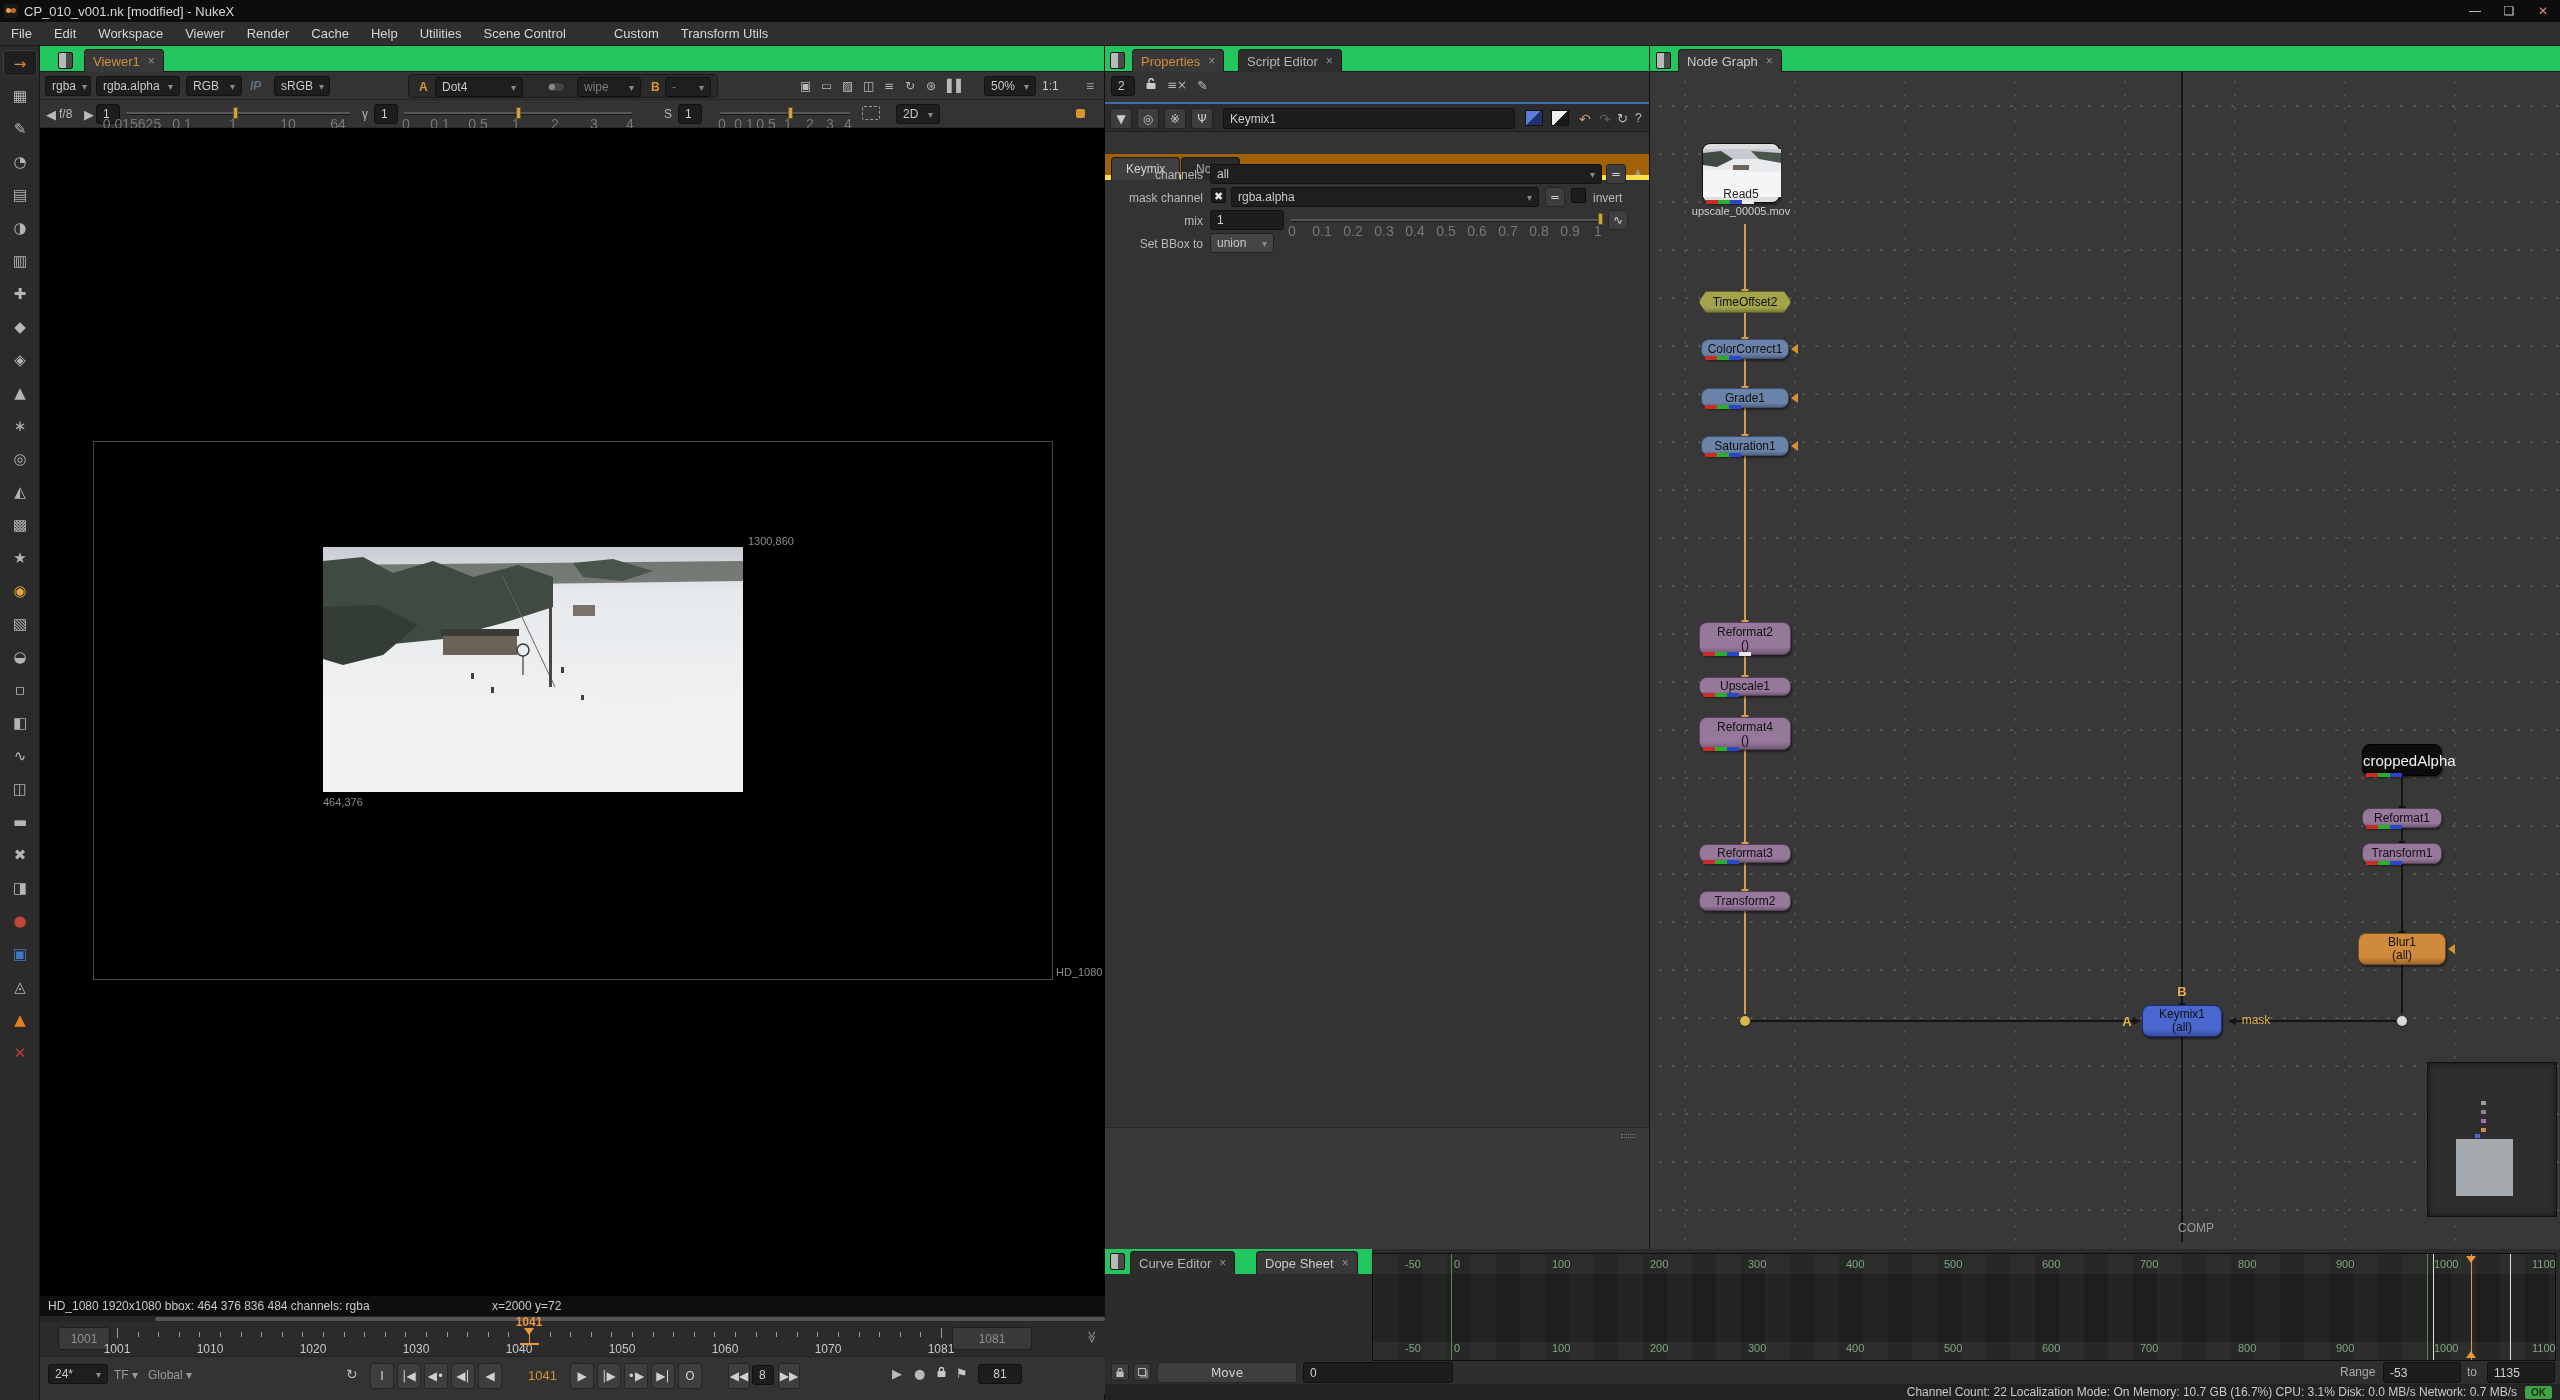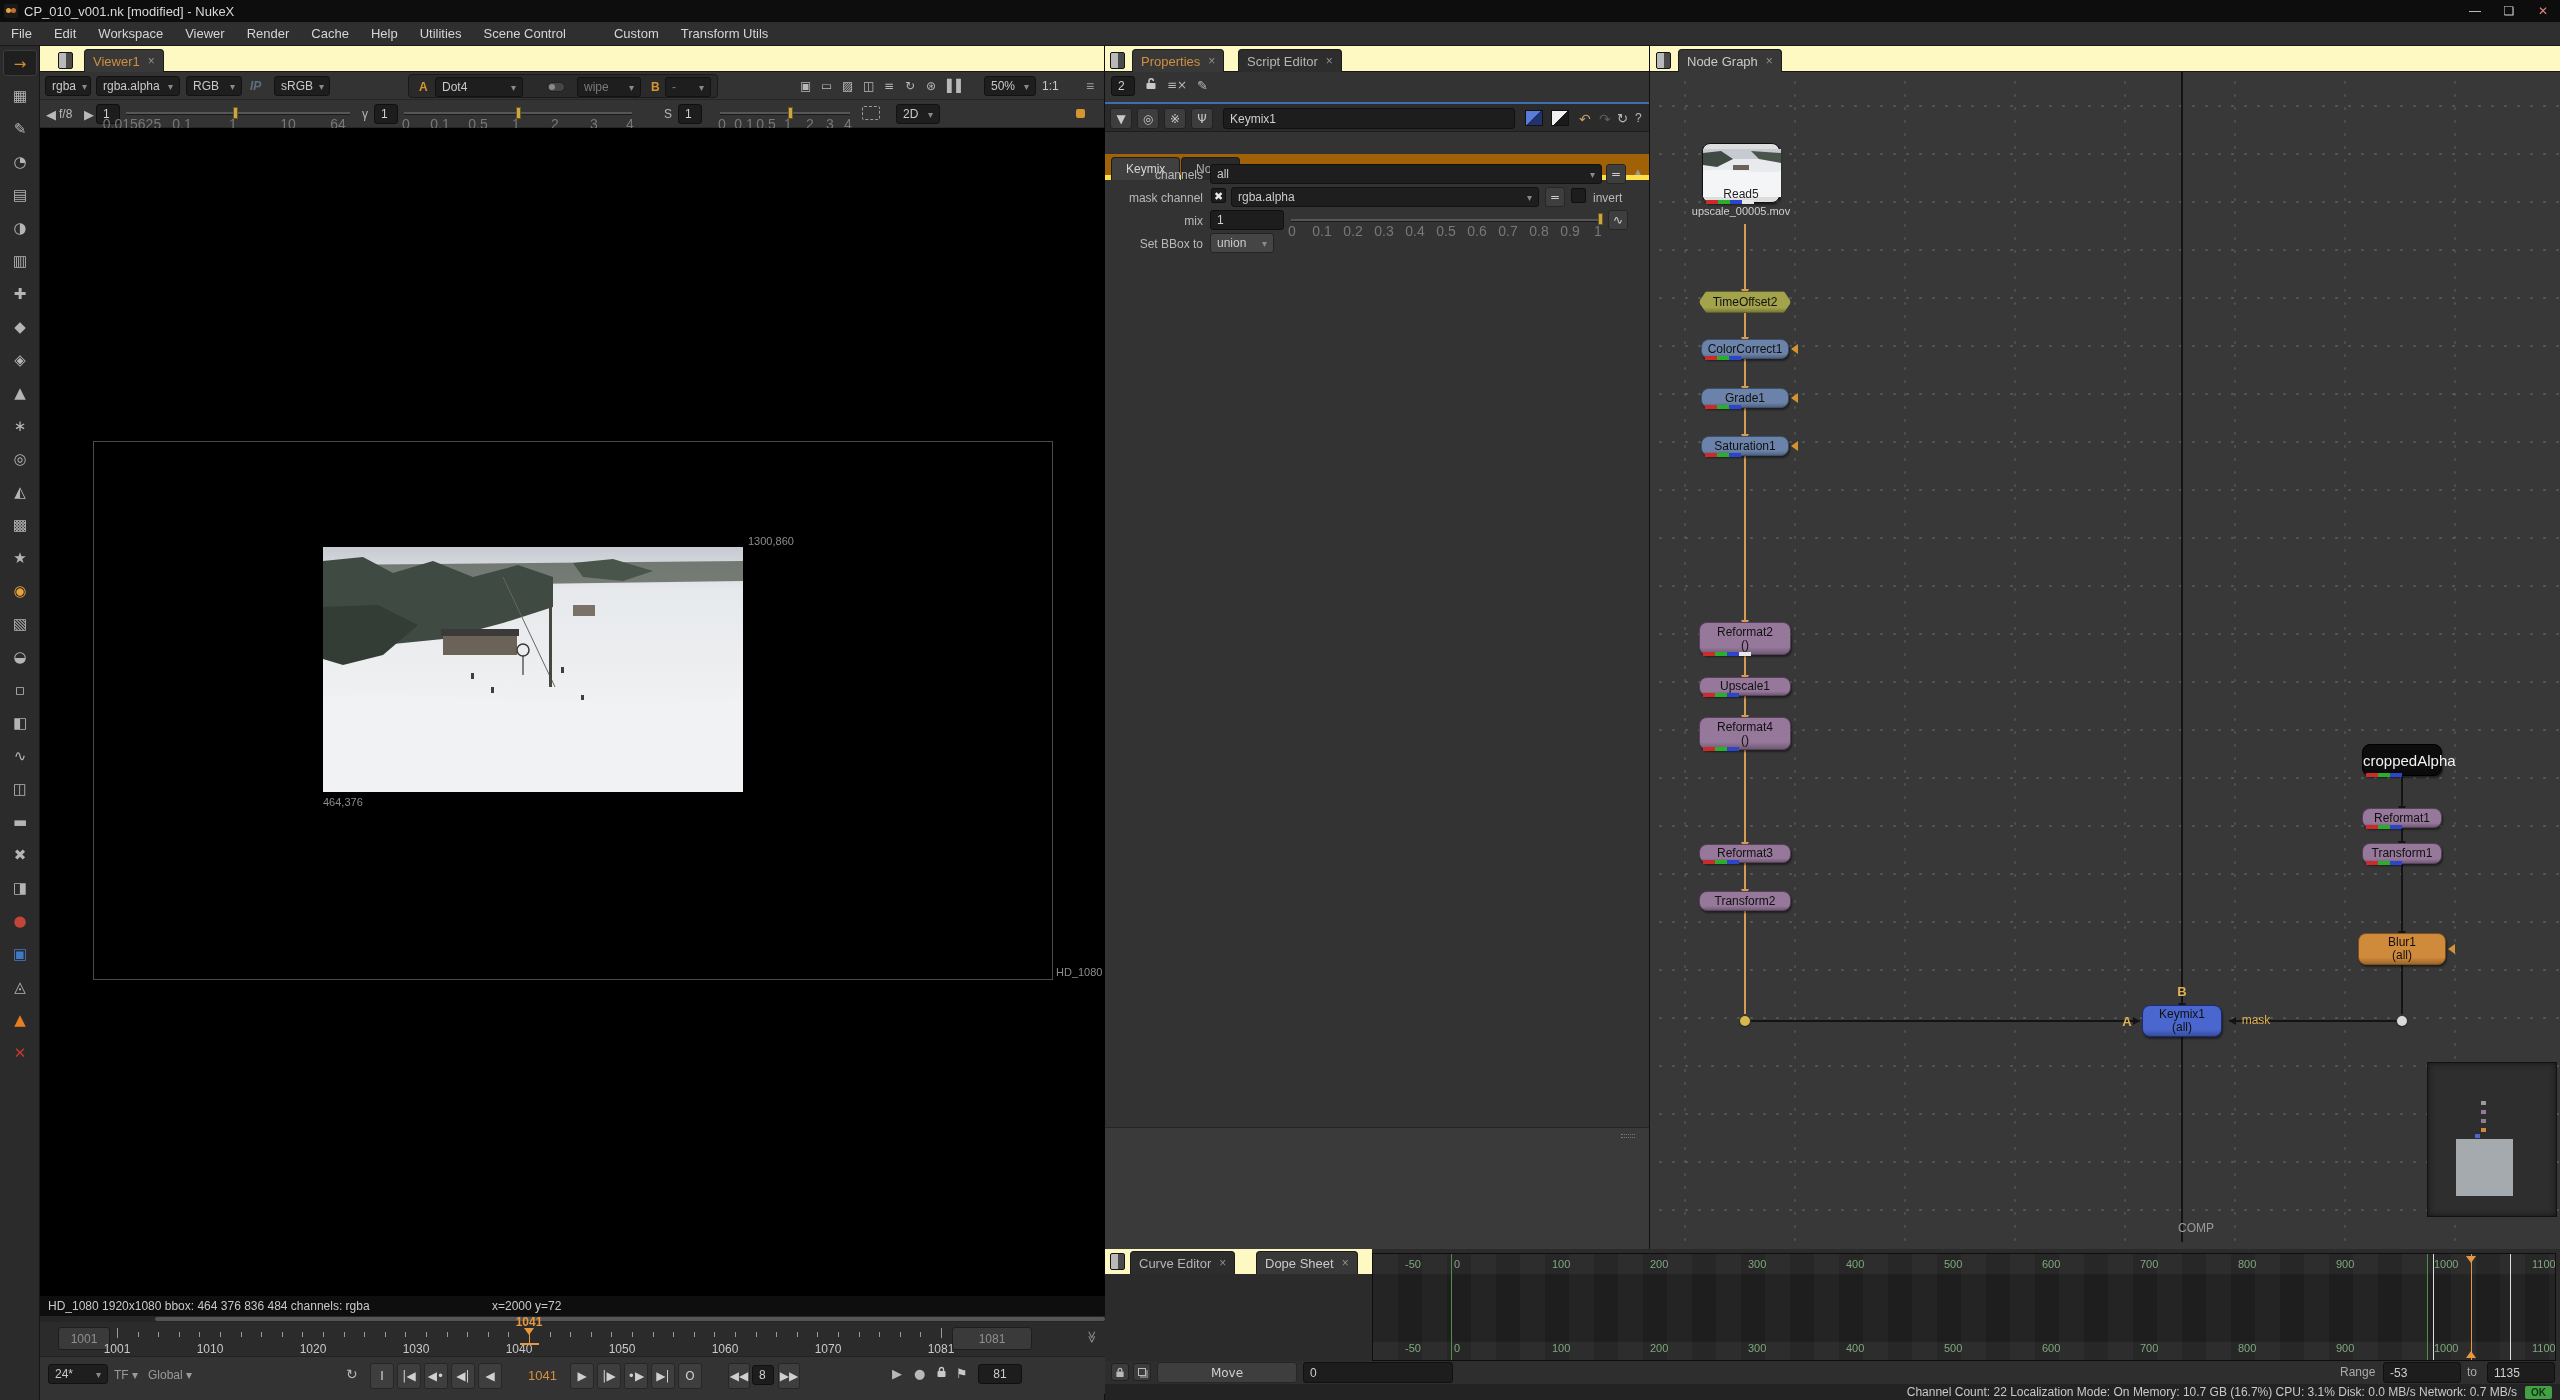--- a/index.html
+++ b/index.html
@@ -17,21 +17,21 @@
   #win-controls .close { color:#e08a7f; }
   #menubar { left:0; top:22px; width:2560px; height:24px; background:#2f2f2f; border-bottom:1px solid #191919;
     display:flex; align-items:center; color:#d5d5d5; font-size:13px; }
   .menu-item { padding:8px 11px; line-height:24px; }
   
   #lefttoolbar { left:0; top:46px; width:40px; height:1354px; background:#2b2b2b; border-right:1px solid #171717; }
   .tool-ic { position:absolute; left:0; width:40px; height:26px; text-align:center; font-family:"DejaVu Sans",sans-serif;
     font-size:15px; line-height:26px; }
   .tool-ic.boxed { background:#1f1f1f; border:1px solid #3c3c3c; width:34px; left:3px; border-radius:3px; }
   
-  .tabbar { background:#fef9c3; border-bottom:1px solid #171717;text-decoration:underline; }
+  .tabbar { background:#22c55e; border-bottom:1px solid #171717;text-decoration:underline; }
   .tab { position:absolute; top:3px; height:23px; background:#383838; border:1px solid #1c1c1c; border-bottom:none;
     border-radius:4px 4px 0 0; font-size:13px; color:#c9c9c9; display:flex; align-items:center; padding:0 8px; gap:8px; }
   .tab.active-orange { color:#d08f3f; }
   .tab.inactive { background:#2d2d2d; color:#b5b5b5; }
   .tab-close { color:#8f8f8f; font-size:12px; }
   .panel-icon { position:absolute; top:6px; width:15px; height:17px; border-radius:2px;
     background:linear-gradient(90deg,#b9b9b9 0 7px,#4a4a4a 7px); border:1px solid #141414; }
   .dd { background:#1e1e1e; border:1px solid #121212; border-radius:3px; color:#c9c9c9; font-size:12px;
     display:flex; align-items:center; padding:0 6px; height:20px; position:absolute; }
   .dd::after { content:"▾"; margin-left:auto; color:#8a8a8a; font-size:10px; padding-left:6px; }

